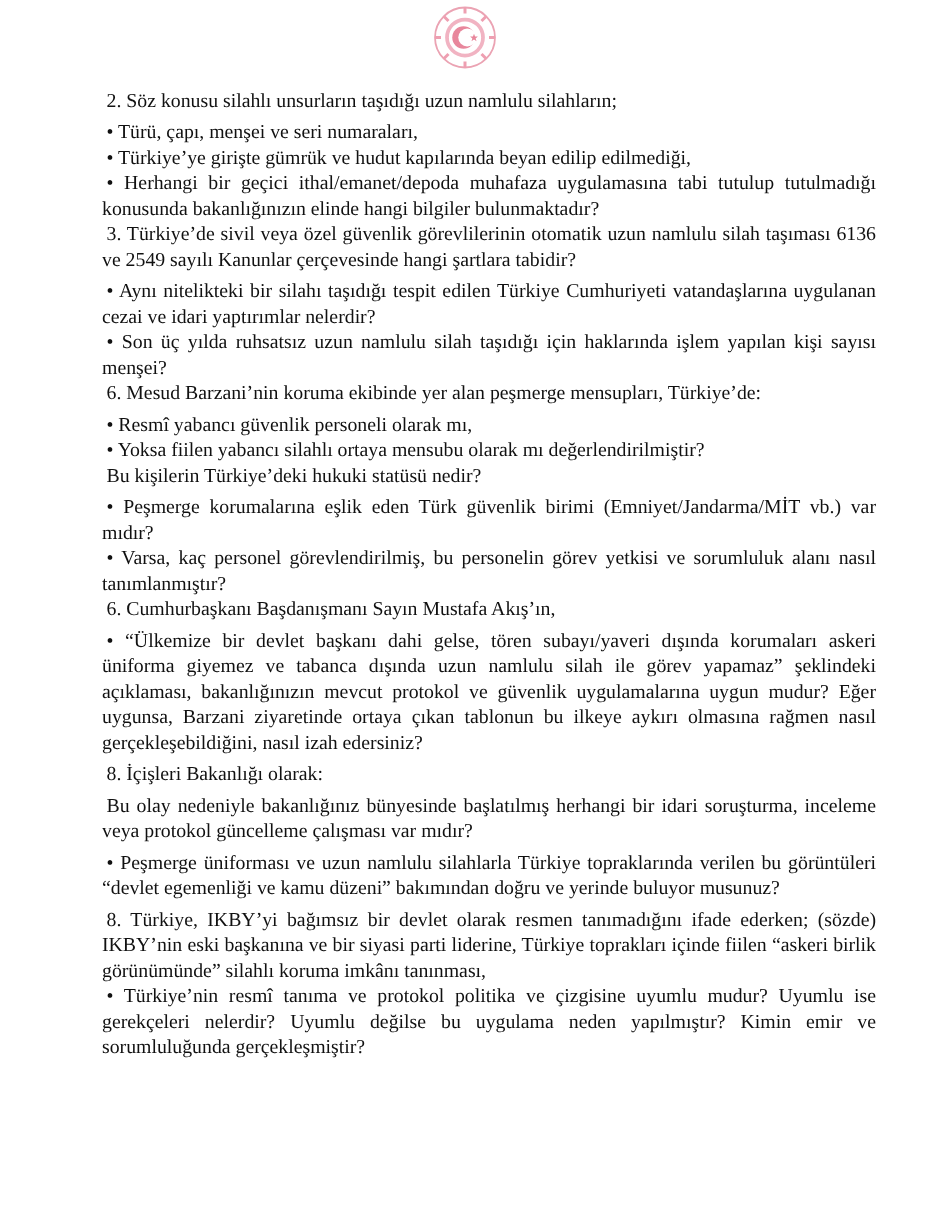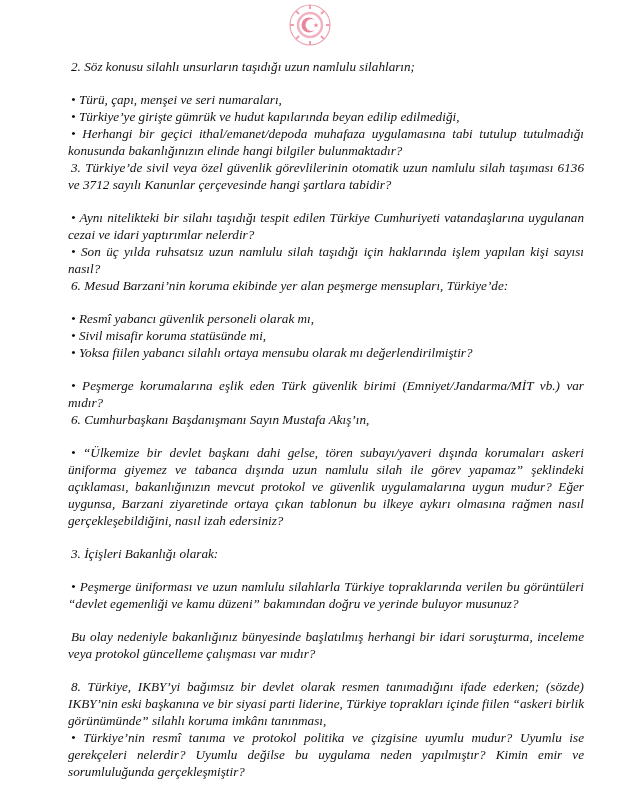--- a/index.html
+++ b/index.html
@@ -2,22 +2,22 @@
 <html><head>
 <meta charset="utf-8">
 <style>
   html, body { margin: 0; padding: 0; background: #ffffff; }
   body { width: 621px; height: 809px; position: relative; overflow: hidden; }
   .logo { position: absolute; left: 288px; top: 3px; width: 44px; height: 44px; }
   .doc {
     position: absolute; left: 68px; top: 58px; width: 516px;
     font-family: "Liberation Serif", serif; font-size: 13.2px; line-height: 17px; color: #111;
   }
-  .p { margin: 0; text-align: justify; font-style: italic; }
-  .gap { margin-top: 16px; }
+  .p { margin: 0; text-align: justify; }
+  .gap { margin-top: 4px; }
   .ind { text-indent: 3px; }
 </style>
 </head>
 <body>
 
 <div class="logo">
   <svg width="44" height="44" viewBox="0 0 44 44">
     <g fill="none" stroke="#eba3b3" stroke-width="1.2">
       <circle cx="22" cy="22" r="20"></circle>
     </g>
@@ -36,28 +36,29 @@
     <circle cx="23.5" cy="22" r="6" fill="#ffffff"></circle>
     <polygon points="28,19.5 28.7,21.4 30.6,21.4 29.1,22.6 29.7,24.5 28,23.3 26.3,24.5 26.9,22.6 25.4,21.4 27.3,21.4" fill="#e8879c"></polygon>
   </svg>
 </div>
 
 <div class="doc" id="doc">
     <p class="p ind">2. Söz konusu silahlı unsurların taşıdığı uzun namlulu silahların;</p>
     <p class="p ind gap">• Türü, çapı, menşei ve seri numaraları,</p>
     <p class="p ind">• Türkiye’ye girişte gümrük ve hudut kapılarında beyan edilip edilmediği,</p>
     <p class="p ind">• Herhangi bir geçici ithal/emanet/depoda muhafaza uygulamasına tabi tutulup tutulmadığı konusunda bakanlığınızın elinde hangi bilgiler bulunmaktadır?</p>
-    <p class="p ind">3. Türkiye’de sivil veya özel güvenlik görevlilerinin otomatik uzun namlulu silah taşıması 6136 ve 3712 sayılı Kanunlar çerçevesinde hangi şartlara tabidir?</p>
+    <p class="p ind">3. Türkiye’de sivil veya özel güvenlik görevlilerinin otomatik uzun namlulu silah taşıması 6136 ve 2549 sayılı Kanunlar çerçevesinde hangi şartlara tabidir?</p>
     <p class="p ind gap">• Aynı nitelikteki bir silahı taşıdığı tespit edilen Türkiye Cumhuriyeti vatandaşlarına uygulanan cezai ve idari yaptırımlar nelerdir?</p>
-    <p class="p ind">• Son üç yılda ruhsatsız uzun namlulu silah taşıdığı için haklarında işlem yapılan kişi sayısı nasıl?</p>
+    <p class="p ind">• Son üç yılda ruhsatsız uzun namlulu silah taşıdığı için haklarında işlem yapılan kişi sayısı menşei?</p>
     <p class="p ind">6. Mesud Barzani’nin koruma ekibinde yer alan peşmerge mensupları, Türkiye’de:</p>
     <p class="p ind gap">• Resmî yabancı güvenlik personeli olarak mı,</p>
-    <p class="p ind">• Sivil misafir koruma statüsünde mi,</p>
     <p class="p ind">• Yoksa fiilen yabancı silahlı ortaya mensubu olarak mı değerlendirilmiştir?</p>
+    <p class="p ind">Bu kişilerin Türkiye’deki hukuki statüsü nedir?</p>
     <p class="p ind gap">• Peşmerge korumalarına eşlik eden Türk güvenlik birimi (Emniyet/Jandarma/MİT vb.) var mıdır?</p>
+    <p class="p ind">• Varsa, kaç personel görevlendirilmiş, bu personelin görev yetkisi ve sorumluluk alanı nasıl tanımlanmıştır?</p>
     <p class="p ind">6. Cumhurbaşkanı Başdanışmanı Sayın Mustafa Akış’ın,</p>
     <p class="p ind gap">• “Ülkemize bir devlet başkanı dahi gelse, tören subayı/yaveri dışında korumaları askeri üniforma giyemez ve tabanca dışında uzun namlulu silah ile görev yapamaz” şeklindeki açıklaması, bakanlığınızın mevcut protokol ve güvenlik uygulamalarına uygun mudur? Eğer uygunsa, Barzani ziyaretinde ortaya çıkan tablonun bu ilkeye aykırı olmasına rağmen nasıl gerçekleşebildiğini, nasıl izah edersiniz?</p>
-    <p class="p ind gap">3. İçişleri Bakanlığı olarak:</p>
+    <p class="p ind gap">8. İçişleri Bakanlığı olarak:</p>
+    <p class="p ind gap">Bu olay nedeniyle bakanlığınız bünyesinde başlatılmış herhangi bir idari soruşturma, inceleme veya protokol güncelleme çalışması var mıdır?</p>
     <p class="p ind gap">• Peşmerge üniforması ve uzun namlulu silahlarla Türkiye topraklarında verilen bu görüntüleri “devlet egemenliği ve kamu düzeni” bakımından doğru ve yerinde buluyor musunuz?</p>
-    <p class="p ind gap">Bu olay nedeniyle bakanlığınız bünyesinde başlatılmış herhangi bir idari soruşturma, inceleme veya protokol güncelleme çalışması var mıdır?</p>
     <p class="p ind gap">8. Türkiye, IKBY’yi bağımsız bir devlet olarak resmen tanımadığını ifade ederken; (sözde) IKBY’nin eski başkanına ve bir siyasi parti liderine, Türkiye toprakları içinde fiilen “askeri birlik görünümünde” silahlı koruma imkânı tanınması,</p>
     <p class="p ind">• Türkiye’nin resmî tanıma ve protokol politika ve çizgisine uyumlu mudur? Uyumlu ise gerekçeleri nelerdir? Uyumlu değilse bu uygulama neden yapılmıştır? Kimin emir ve sorumluluğunda gerçekleşmiştir?</p>
   </div>
 
 </body></html>

